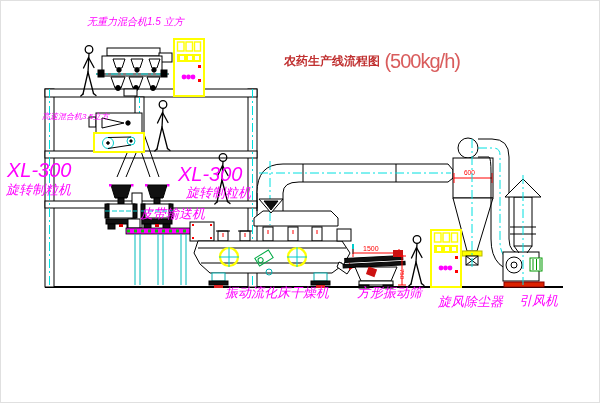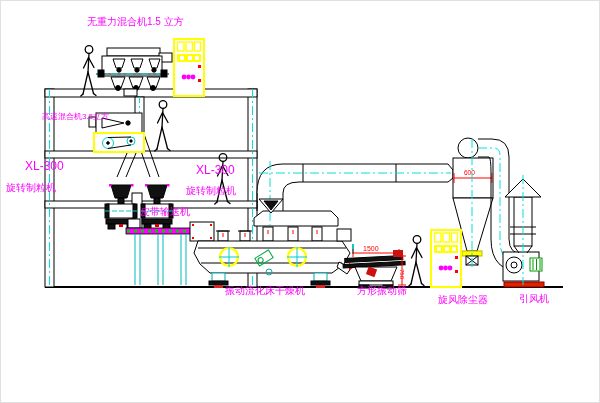--- a/index.html
+++ b/index.html
@@ -1,21 +1,21 @@
 <!DOCTYPE html>
 <html><head>
 <meta charset="utf-8">
 <style>
   html,body{margin:0;padding:0;background:#fff;}
   #canvas{position:relative;width:600px;height:403px;background:#ffffff;overflow:hidden;
           font-family:"Liberation Sans",sans-serif;border:1px solid #e0e0e0;box-sizing:border-box;}
   #lineart{position:absolute;left:0;top:0;}
-  .lbl{position:absolute;color:#ff00ff;white-space:nowrap;line-height:1;}
-  .model{font-size:12px;letter-spacing:0px;margin-left:18px;}
-  .name-sm{font-size:10px;}
+  .lbl{position:absolute;color:#ff00ff;white-space:nowrap;line-height:1;font-style:italic;}
+  .model{font-size:20px;letter-spacing:0px;}
+  .name-sm{font-size:13px;}
   .name-xs{font-size:8px;}
   .title{position:absolute;left:283px;top:49px;white-space:nowrap;}
   .title .cn{font-size:12px;font-weight:bold;color:#c03030;vertical-align:3px;}
   .title .cap{font-size:20px;font-weight:400;color:#d95c5c;letter-spacing:-1px;}
 </style>
 </head>
 <body>
 
 <div id="canvas">
 
@@ -272,20 +272,24 @@
     <use href="#person" x="0" y="0" transform="translate(78,44)"></use>
     <use href="#person" transform="translate(152,99)"></use>
     <use href="#person" transform="translate(212,152)"></use>
     <use href="#person" transform="translate(406,234)"></use>
   </g>
 
   <use href="#cabinet" transform="translate(173,38)"></use>
   <use href="#cabinet" transform="translate(430,229)"></use>
 </svg>
 
+  <div class="title">
+    <span class="cn">农药生产线流程图</span>
+    <span class="cap">(500kg/h)</span>
+  </div>
 
   <div class="lbl name-sm" style="left:86px;top:16px;font-size:10px;">无重力混合机1.5 立方</div>
   <div class="lbl name-xs" style="left:41px;top:112px;">高速混合机3.5立方</div>
 
   <div class="lbl model" style="left:6px;top:159px;">XL-300</div>
   <div class="lbl name-sm" style="left:5px;top:182px;">旋转制粒机</div>
 
   <div class="lbl model" style="left:177px;top:163px;">XL-300</div>
   <div class="lbl name-sm" style="left:185px;top:185px;">旋转制粒机</div>
 

